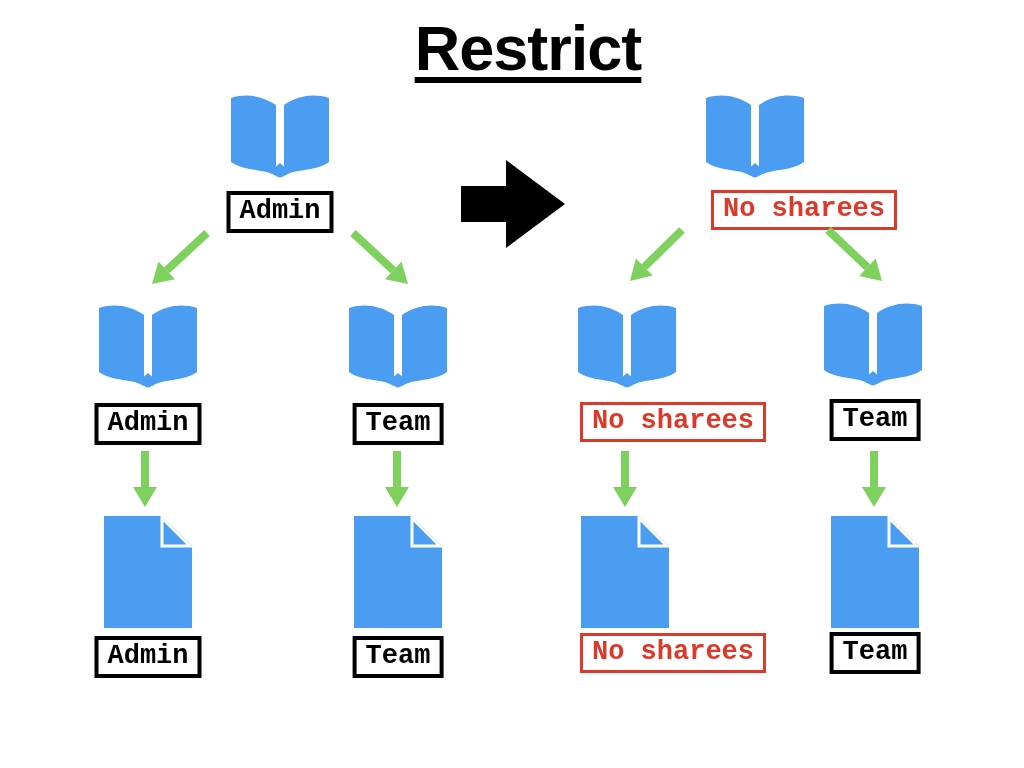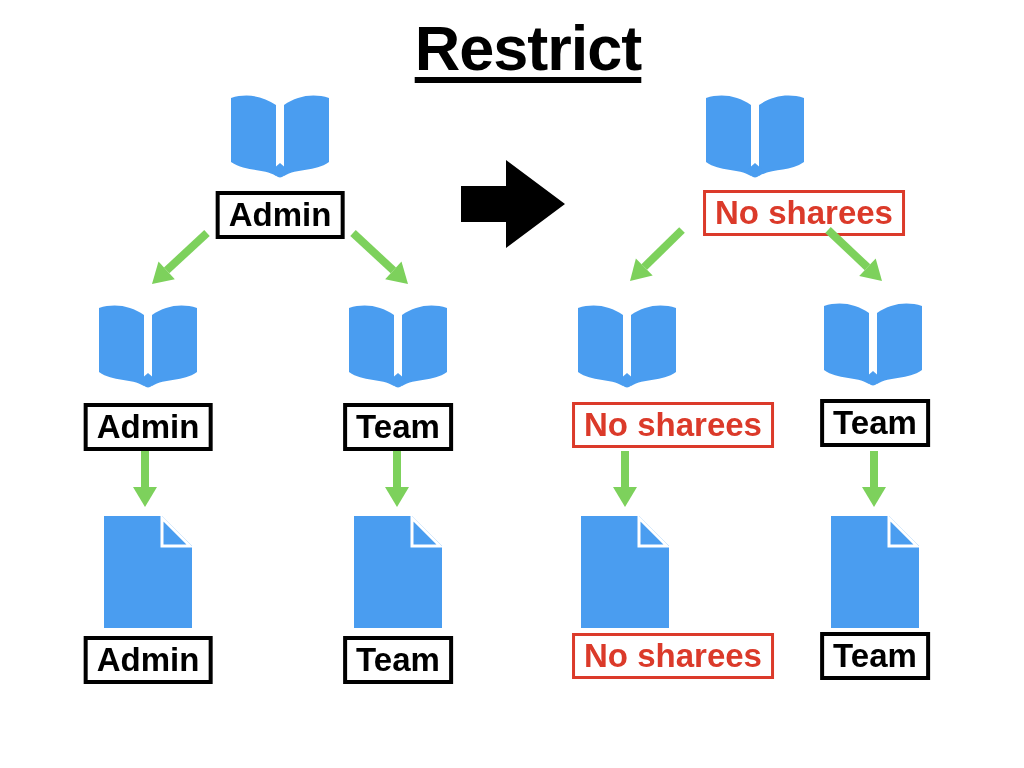--- a/index.html
+++ b/index.html
@@ -10,22 +10,22 @@
   .title {
     position:absolute; top:12px; left:16px; width:100%;
     text-align:center; font-size:63px; font-weight:800; color:#000;
     text-decoration:underline; text-decoration-thickness:6px; text-underline-offset:7px;
     letter-spacing:-1px;
   }
   .book, .doc, .bigarrow { position:absolute; }
   .labelbox {
     position:absolute; transform:translateX(-50%);
     background:#fff; border:4px solid #000; color:#000;
-    font-size:33px; font-weight:800; line-height:1.1;
-    padding:2px 9px; white-space:nowrap;
+    font-size:27px; font-weight:800; line-height:1.1;
+    padding:2px 9px; white-space:nowrap;font-family:Liberation Mono, monospace;
   }
   .labelbox.red { border:3px solid var(--red); color:var(--red);margin-left:48px; }
   #arrow-layer { position:absolute; left:0; top:0; width:1024px; height:768px; pointer-events:none; }
 </style>
 </head>
 <body>
 
 <div id="slide">
 
   <div class="title">Restrict</div>

